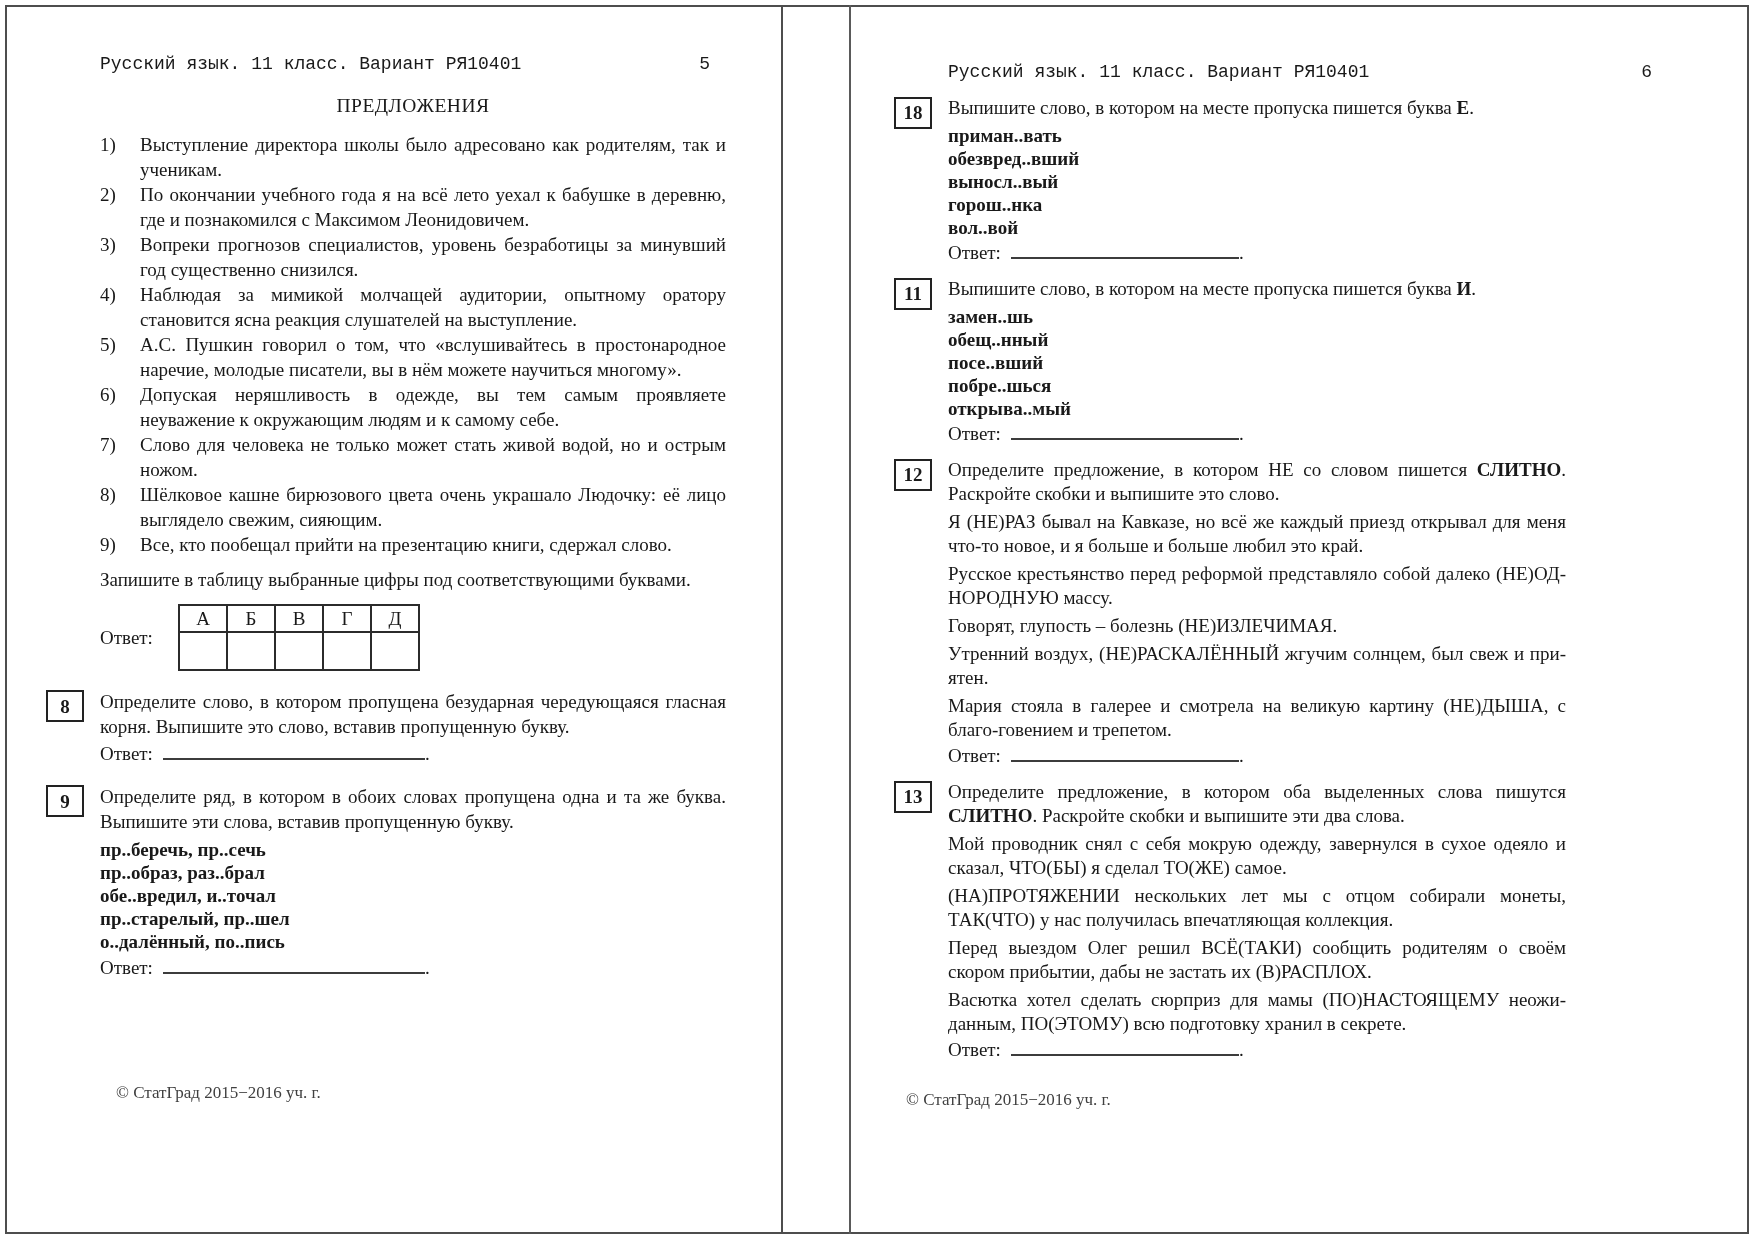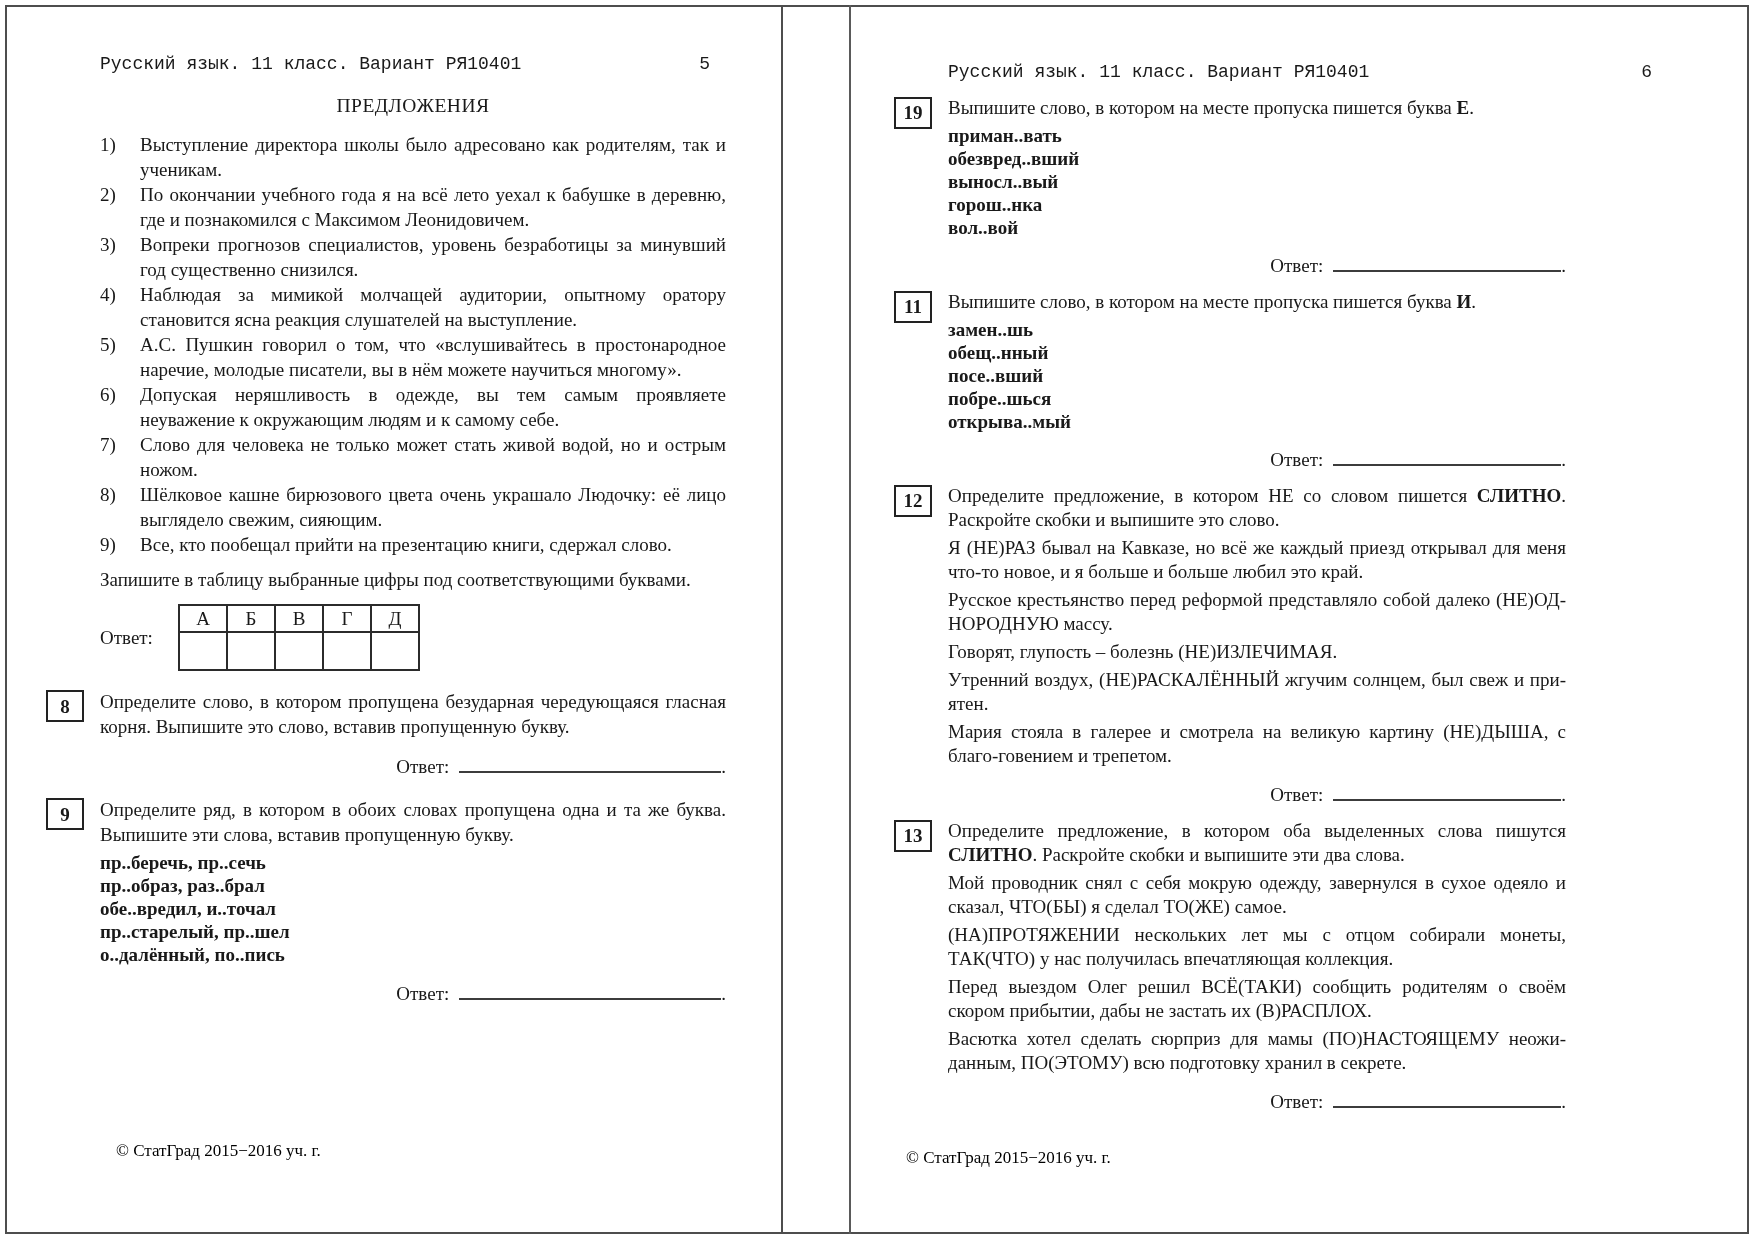--- a/index.html
+++ b/index.html
@@ -40,27 +40,27 @@
 
   .question { position:relative; }
   .page-left  .question { margin-top:18px; }
   .page-right .question { margin-top:12px; }
   .qbox { position:absolute; left:-54px; top:1px; width:38px; height:32px; border:2px solid #222;
           display:flex; align-items:center; justify-content:center; font-weight:bold; font-size:19px; }
   .qprompt { text-align:justify; }
   .qoptions { margin-top:4px;font-weight:bold; }
   .qoptions div { line-height:23px; }
   .qpara { text-align:justify; margin-top:4px; }
-  .answer-row { margin-top:15px; white-space:nowrap;text-align:right; }
+  .answer-row { margin-top:2px; white-space:nowrap; }
   .answer-blank { display:inline-block; border-bottom:2px solid #3c3c3c; height:15px;
                   vertical-align:baseline; margin-left:10px; }
   .page-left  .answer-blank { width:262px; }
   .page-right .answer-blank { width:228px; }
 
-  .footer { position:absolute; top:1086px; font-size:17px; color:#000000; }
+  .footer { position:absolute; top:1028px; font-size:17px; color:#404040; }
   .page-left  .footer { left:16px; }
   .page-right .footer { left:-42px; }
 </style>
 </head>
 <body>
 
 <div class="canvas">
   <div class="frame"></div>
   <div class="vline divider"></div>
   <div class="vline page-edge"></div>
@@ -160,21 +160,21 @@
   </div>
 
   <div class="page page-right">
     <div class="pg-header">
       <span>Русский язык. 11 класс. Вариант РЯ10401</span>
       <span class="pg-num">6</span>
     </div>
 
     <div class="questions">
         <div class="question">
-          <div class="qbox">19</div>
+          <div class="qbox">18</div>
           <div class="qprompt"><span>Выпишите слово, в котором на месте пропуска пишется буква </span><b>Е</b><span>.</span></div>
           <div class="qoptions">
             <div>приман..вать</div>
             <div>обезвред..вший</div>
             <div>выносл..вый</div>
             <div>горош..нка</div>
             <div>вол..вой</div>
           </div>
           <div class="answer-row"><span>Ответ:</span><span class="answer-blank"></span><span>.</span></div>
         </div>

